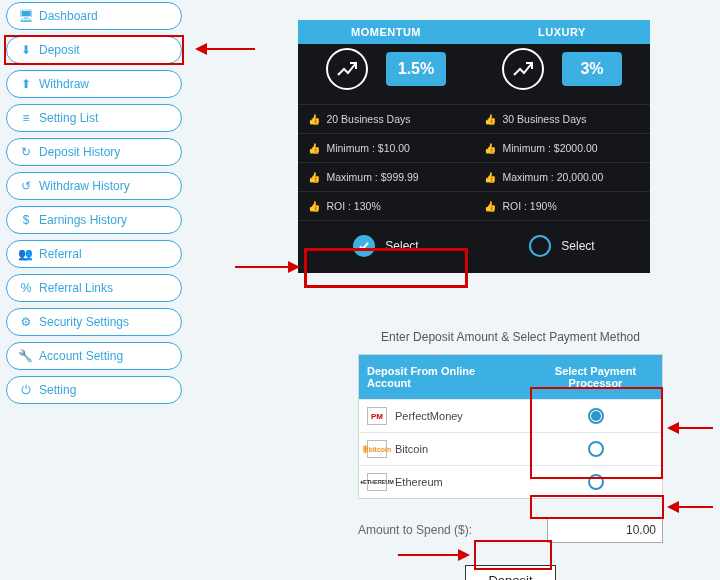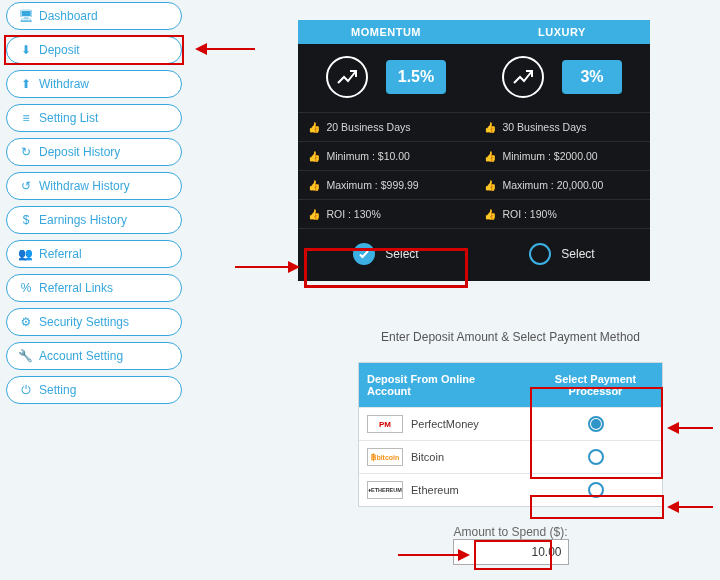--- a/index.html
+++ b/index.html
@@ -89,21 +89,21 @@
     padding: 6px 0;
     font-weight: bold;
     font-size: 11px;
     letter-spacing: 0.5px;
   }
   .plan-head {
     display: flex;
     align-items: center;
     justify-content: center;
     gap: 18px;
-    padding: 12px 8px 14px;
+    padding: 4px 8px 14px;
   }
   .chart-icon {
     width: 42px; height: 42px; border: 2px solid #fff; border-radius: 50%;
     display: flex; align-items: center; justify-content: center;
   }
   .rate-badge {
     background: #3cb0e2;
     color: #fff;
     font-size: 16px;
     font-weight: bold;
@@ -148,21 +148,21 @@
   .deposit-section {
     position: absolute;
     left: 358px;
     top: 330px;
     width: 305px;
   }
   .dep-title {
     text-align: center;
     color: #555;
     font-size: 12px;
-    margin-bottom: 18px;
+    margin-bottom: 10px;
   }
   .dep-table {
     width: 100%;
     border: 1px solid #cfd7dc;
     background: #fff;
   }
   .dep-thead {
     display: flex;
     background: #3cb0e2;
     color: #fff;
@@ -187,42 +187,41 @@
     padding: 7px 8px;
   }
   .dep-row .col2 {
     flex: 1;
     display: flex;
     justify-content: center;
     align-items: center;
     padding: 6px;
   }
   .proc-logo {
-    width: 36px; height: 18px;
+    width: 20px; height: 18px;
     border: 1px solid #bbb;
     display: flex; align-items: center; justify-content: center;
     font-size: 8px; font-weight: bold;
     background: #fff;
   }
   .radio {
     width: 16px; height: 16px; border-radius: 50%;
     border: 2.2px solid #2f95c7; cursor: pointer;
     display: flex; align-items: center; justify-content: center;
   }
   .radio.on::after {
     content: ''; width: 10px; height: 10px; border-radius: 50%; background: #2f95c7;
   }
   .radio.on { border-color: #2f95c7; }
 
   .amount-row {
     display: flex;
     align-items: center;
     justify-content: space-between;
     margin-top: 18px;
-    flex-direction: column;
   }
   .amount-label { color: #666; font-size: 12px; }
   .amount-input {
     width: 116px;
     padding: 5px 6px;
     border: 1px solid #aaa;
     text-align: right;
     font-size: 12px;
     color: #333;
   }

